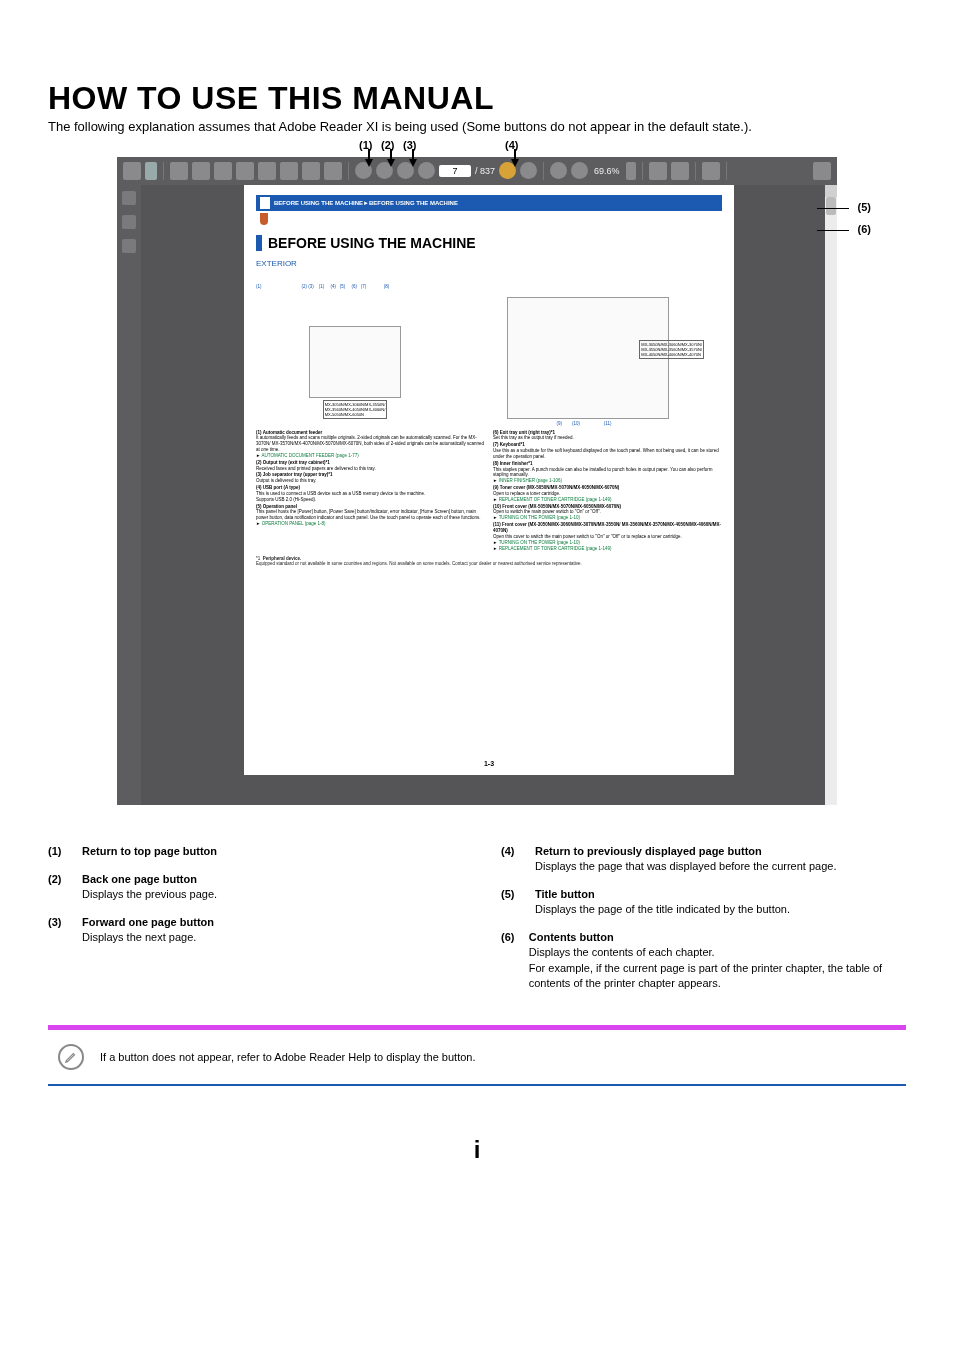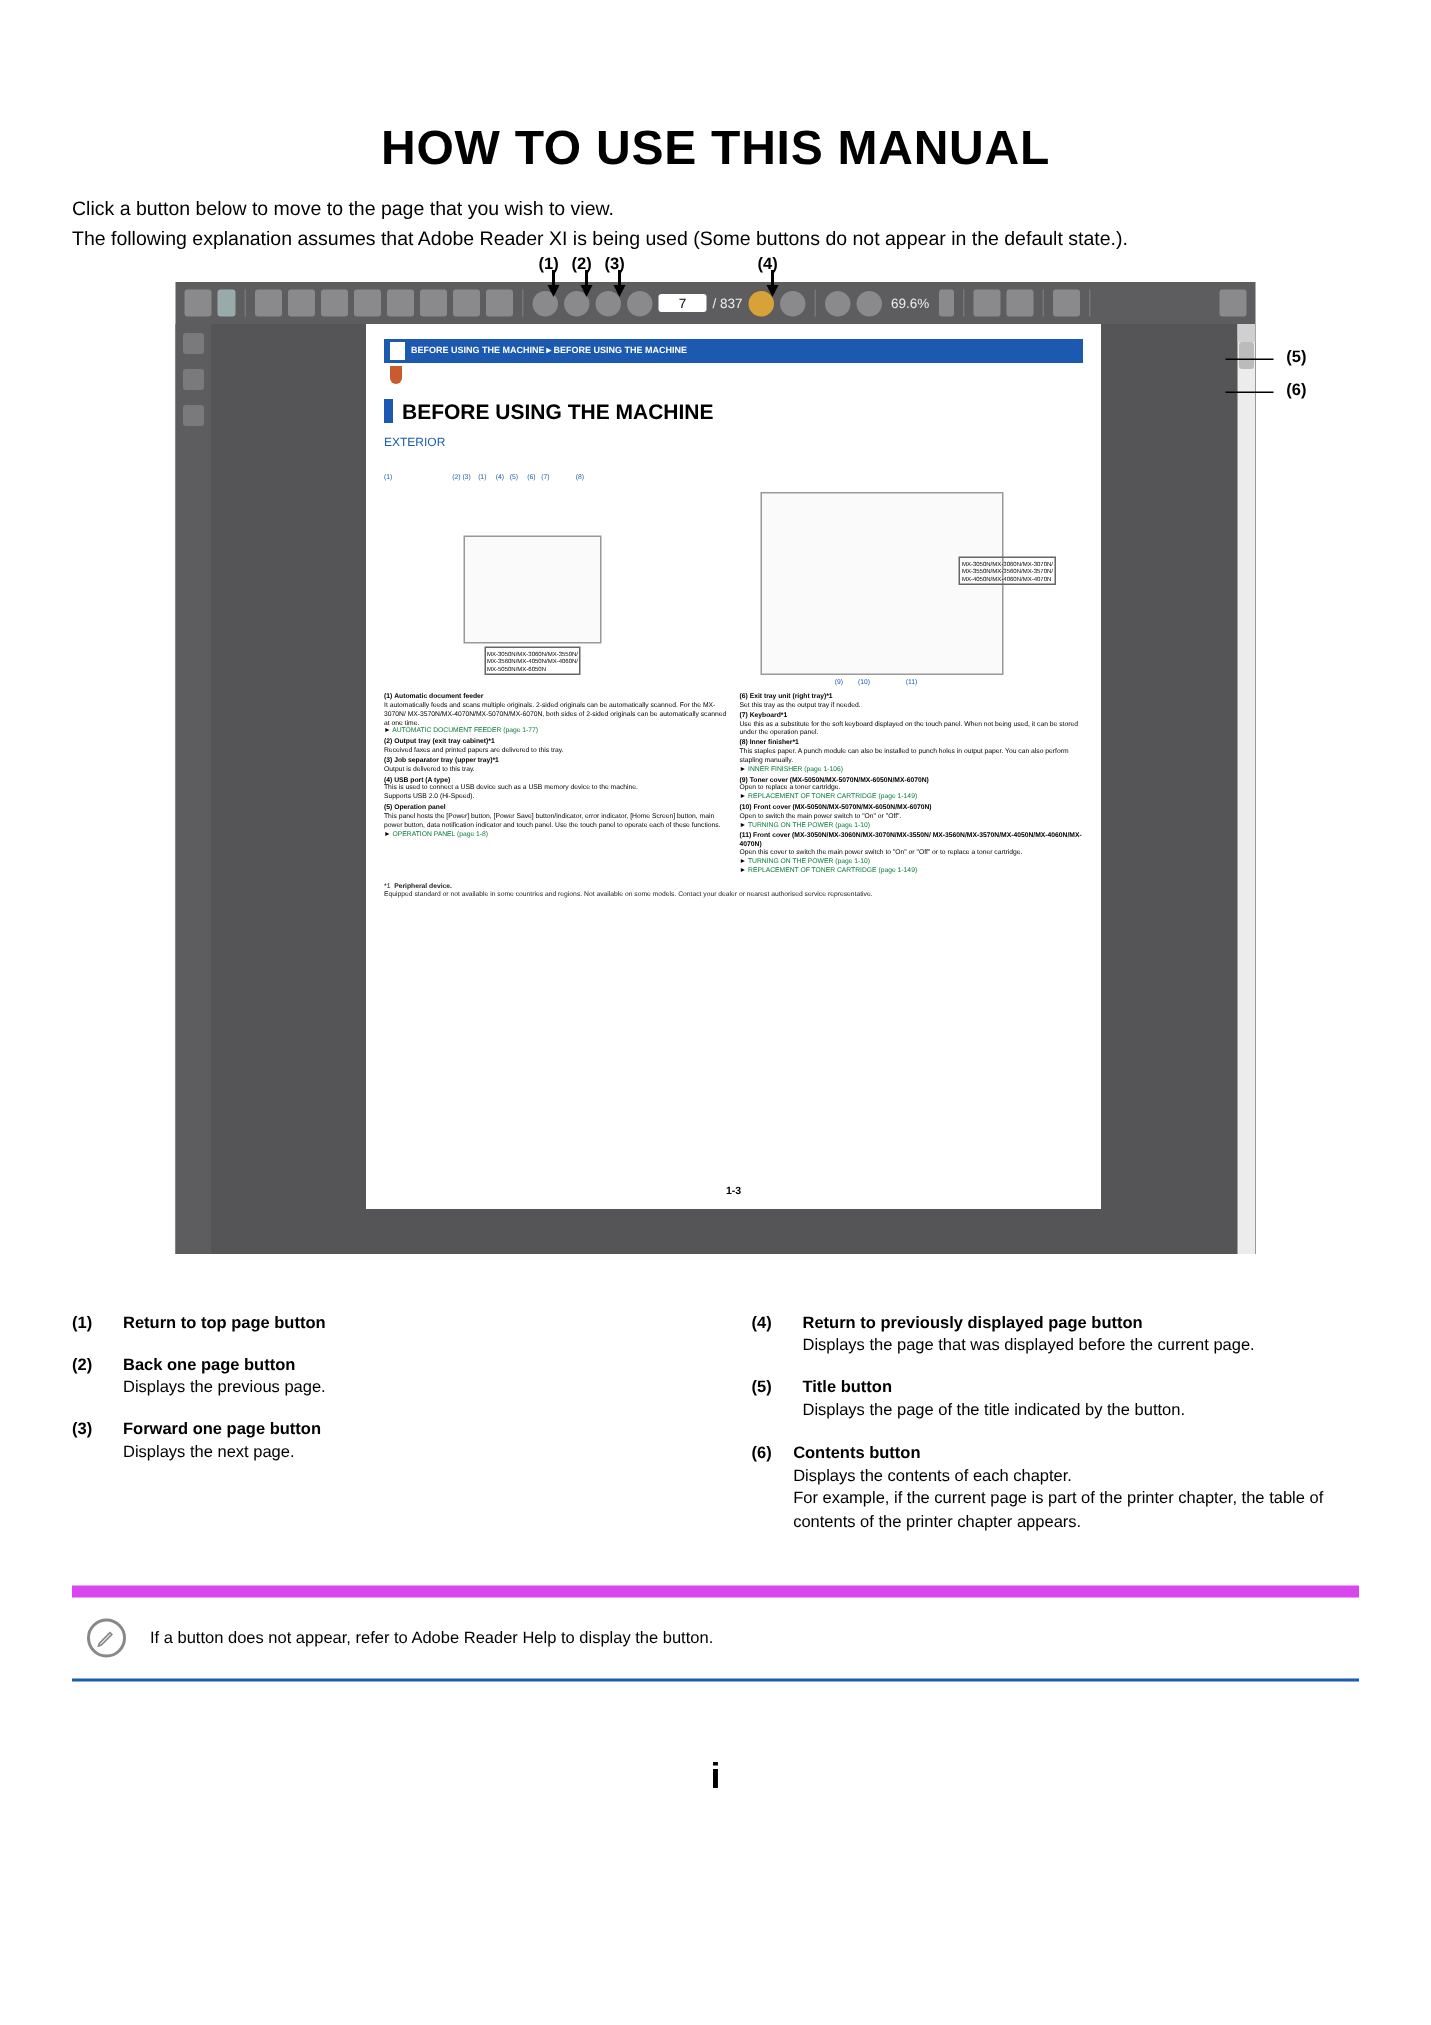--- a/index.html
+++ b/index.html
@@ -8,23 +8,22 @@
       font-family: Arial, Helvetica, sans-serif;
       background: #fff;
       width: 954px;
     }
     .page {
       padding: 80px 48px 40px 48px;
     }
     h1 {
       font-size: 32px;
       font-weight: bold;
-      margin: 0 0 12px 0;
+      margin: 0 0 0 0;
       letter-spacing: 0.5px;
-      text-align: center;
     }
     .intro {
       font-size: 13px;
       line-height: 1.5;
       margin-bottom: 20px;
     }
     .figure-wrap {
       position: relative;
       width: 720px;
       margin: 0 auto 40px auto;
@@ -281,21 +280,21 @@
       width: 20px;
     }
     .legend-item .body .title {
       font-weight: bold;
       margin-bottom: 2px;
     }
     .legend-item .body .desc {
       line-height: 1.4;
     }
     .note-box {
-      border-top: 8px solid #d946ef;
+      border-top: 5px solid #d946ef;
       border-bottom: 2px solid #1b5ab0;
       padding: 14px 10px;
       display: flex;
       align-items: center;
       gap: 16px;
       font-size: 11px;
     }
     .note-icon {
       width: 22px;
       height: 22px;
@@ -330,21 +329,20 @@
       height: 12px;
       background: #000;
     }
   </style>
 </head>
 <body>
 
 <div class="page">
   <h1>HOW TO USE THIS MANUAL</h1>
   <div class="intro">
-    <div>Click a button below to move to the page that you wish to view.</div>
     <div>The following explanation assumes that Adobe Reader XI is being used (Some buttons do not appear in the default state.).</div>
   </div>
 
   <div class="figure-wrap">
     <div class="callouts-top">
       <span style="left:242px">(1)</span>
       <span style="left:264px">(2)</span>
       <span style="left:286px">(3)</span>
       <span style="left:388px">(4)</span>
     </div>

